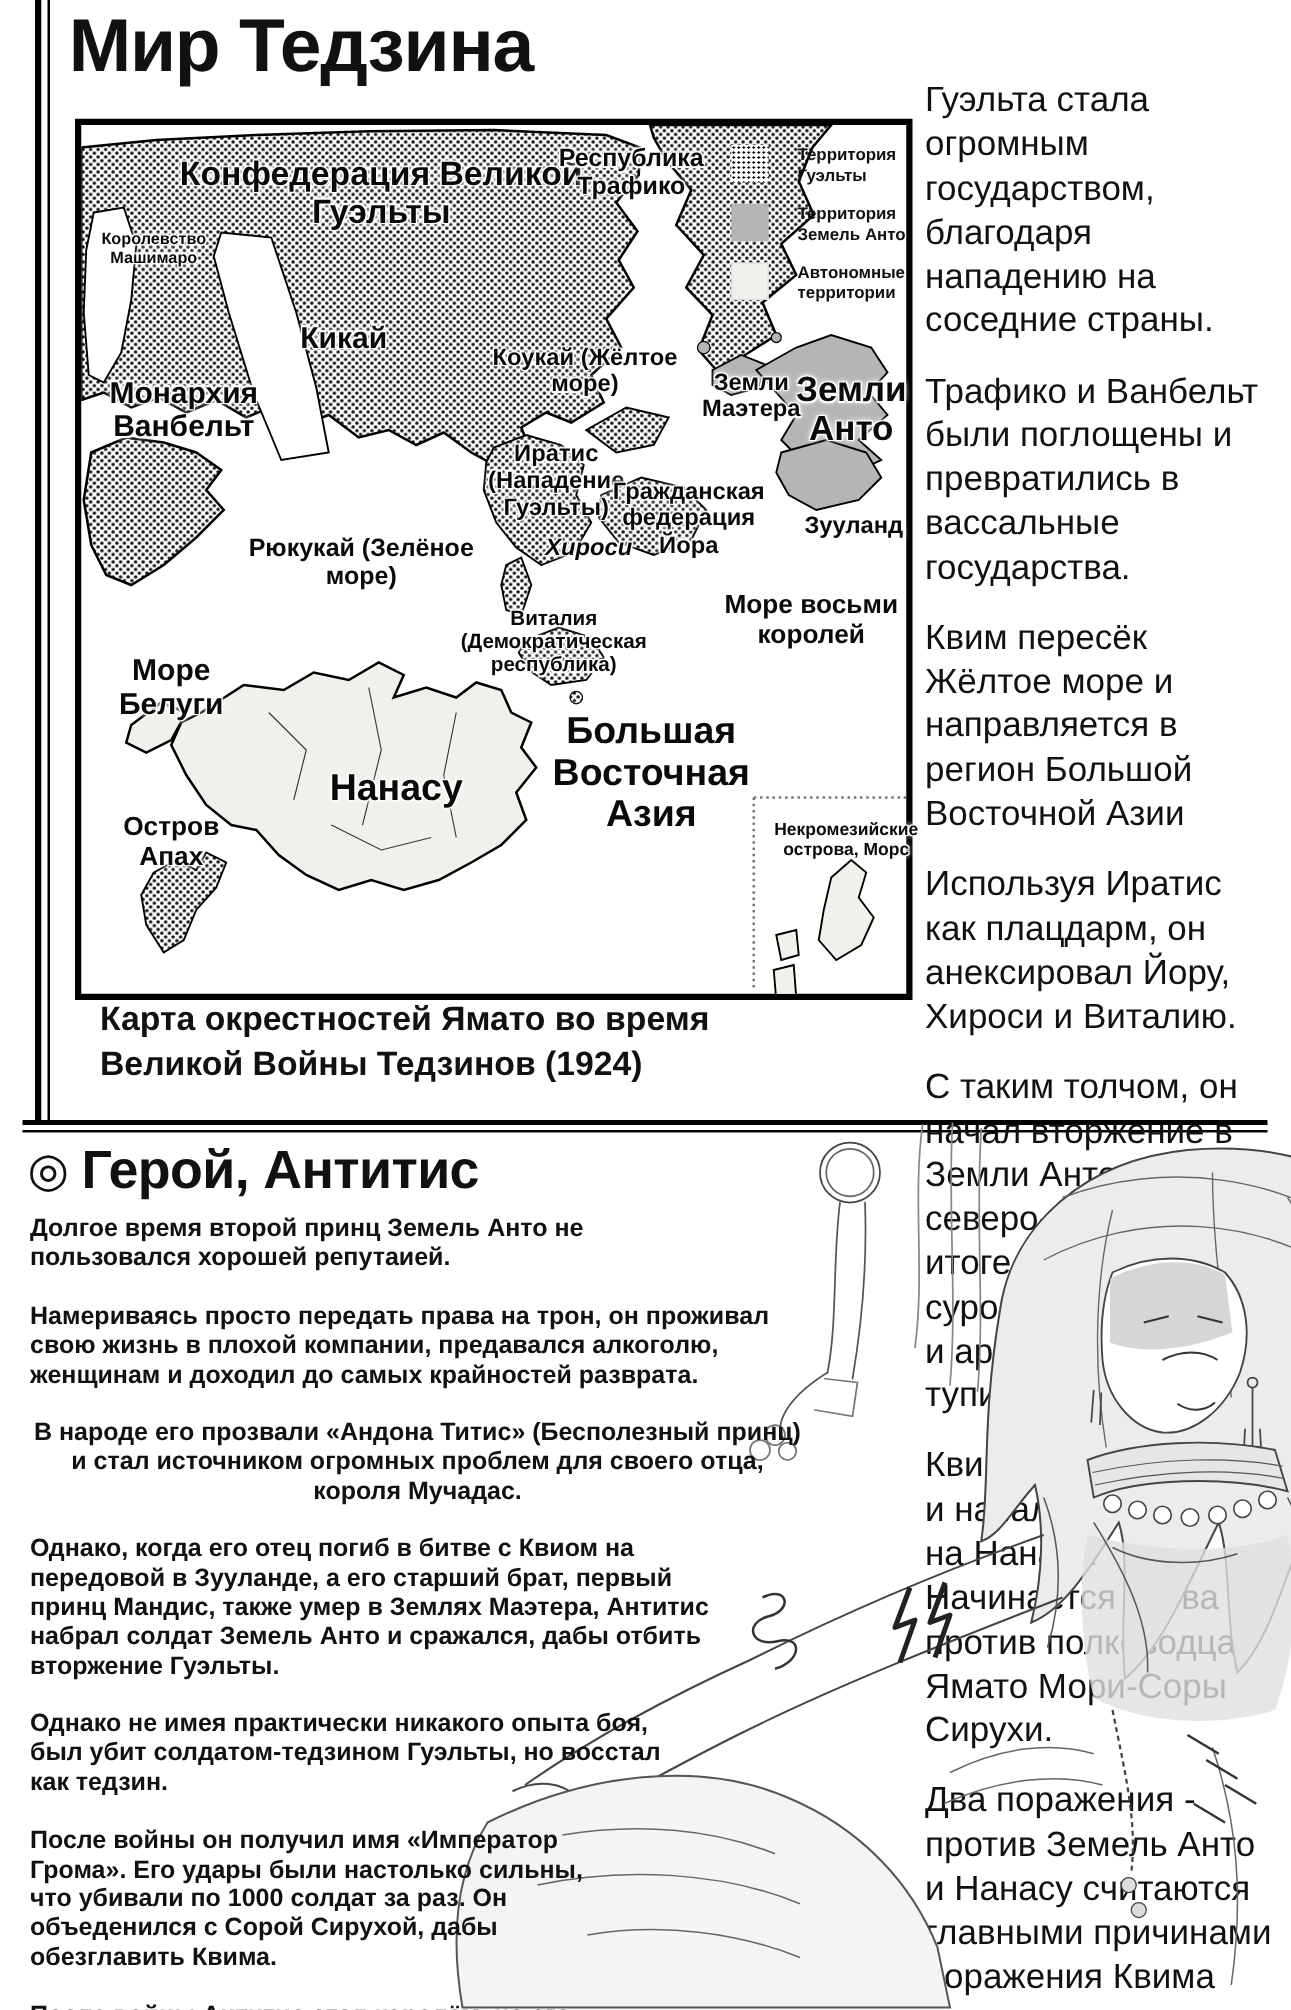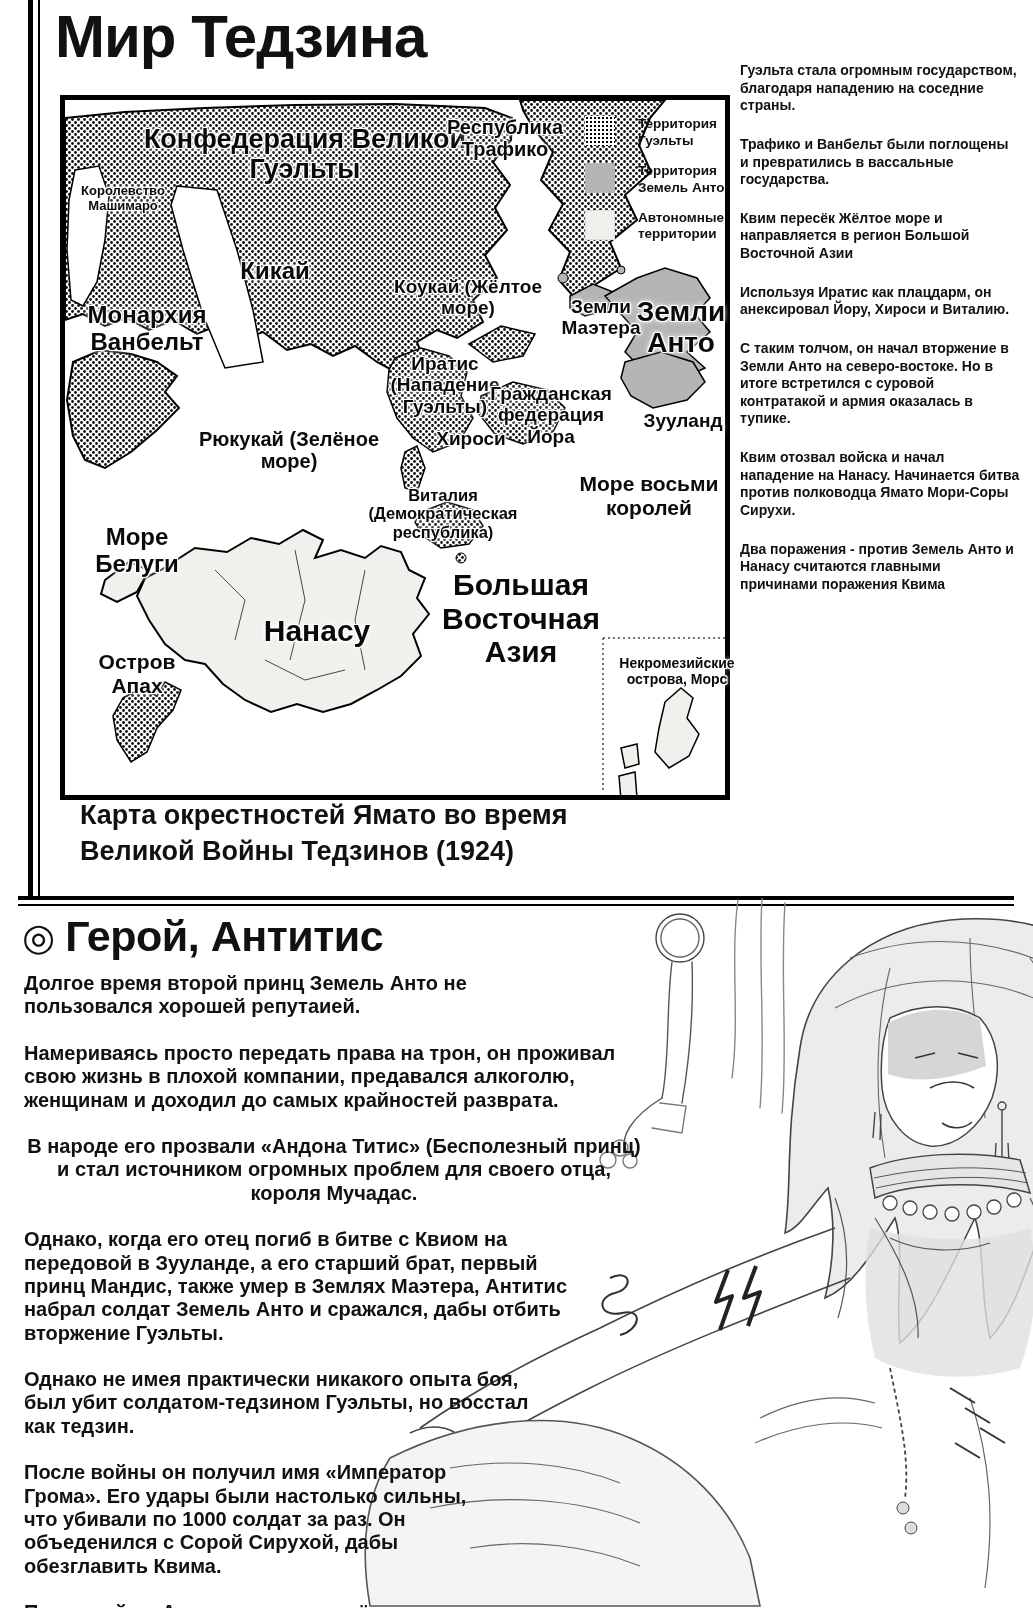--- a/index.html
+++ b/index.html
@@ -21,21 +21,21 @@
   .legend-row{display:flex;align-items:flex-start;gap:23px;}
   .swatch{width:30px;height:30px;flex:0 0 30px;}
   .swatch-dots{background-color:#fff;background-image:radial-gradient(#000 34%,transparent 38%);background-size:4px 4px;}
   .swatch-gray{background:#b5b5b5;}
   .swatch-light{background:#f0f0ec;border:1px solid #ddd;box-sizing:border-box;}
   .legend-label{font-size:13.5px;font-weight:bold;line-height:1.25;}
   
   .map-caption{position:absolute;left:80px;top:798px;width:620px;font-size:27px;font-weight:bold;line-height:1.33;white-space:pre-line;}
   
   .right-col{position:absolute;left:740px;top:62px;width:293px;}
-  .right-col p{margin:0 12px 21px 0;font-size:14px;font-weight:bold;line-height:1.26;}
+  .right-col p{margin:0 12px 21px 0;font-size:28px;font-weight:normal;line-height:1.26;}
   
   .hero-heading{position:absolute;left:22px;top:912px;display:flex;align-items:center;gap:10px;}
   .hero-heading .circ{font-size:38px;font-weight:bold;line-height:1;}
   .hero-heading .txt{font-size:43px;font-weight:bold;letter-spacing:-0.5px;}
   .hero-text{position:absolute;left:24px;top:972px;width:632px;}
   .hero-text p{margin:0 0 23px 0;font-size:20px;font-weight:bold;line-height:1.17;}
   .illus{position:absolute;left:330px;top:898px;width:703px;height:710px;}
 </style>
 </head>
 <body>
@@ -131,21 +131,21 @@
     <div class="map-label" style="left:240px;top:24px;width:382px;font-size:27px;">Конфедерация Великой Гуэльты</div>
     <div class="map-label" style="left:440px;top:16px;width:160px;font-size:20px;">Республика Трафико</div>
     <div class="map-label" style="left:58px;top:84px;width:120px;font-size:13px;">Королевство Машимаро</div>
     <div class="map-label" style="left:172px;top:158px;width:120px;font-size:24px;margin-left:38px;">Кикай</div>
     <div class="map-label" style="left:82px;top:202px;width:160px;font-size:24px;">Монархия Ванбельт</div>
     <div class="map-label" style="left:403px;top:176px;width:170px;font-size:19px;">Коукай (Жёлтое море)</div>
     <div class="map-label" style="left:536px;top:196px;width:110px;font-size:19px;">Земли Маэтера</div>
     <div class="map-label" style="left:616px;top:196px;width:100px;font-size:28px;">Земли Анто</div>
     <div class="map-label" style="left:380px;top:253px;width:130px;font-size:19px;">Иратис (Нападение Гуэльты)</div>
     <div class="map-label" style="left:486px;top:283px;width:150px;font-size:19px;">Гражданская федерация Йора</div>
-    <div class="map-label" style="left:406px;top:328px;width:115px;font-size:19px;">Хироси</div>
+    <div class="map-label" style="left:406px;top:328px;width:115px;font-size:19px;font-style:italic;">Хироси</div>
     <div class="map-label" style="left:618px;top:310px;width:120px;font-size:19px;">Зууланд</div>
     <div class="map-label" style="left:224px;top:328px;width:200px;font-size:20px;">Рюкукай (Зелёное море)</div>
     <div class="map-label" style="left:378px;top:386px;width:180px;font-size:16.5px;">Виталия (Демократическая республика)</div>
     <div class="map-label" style="left:584px;top:372px;width:160px;font-size:21px;">Море восьми королей</div>
     <div class="map-label" style="left:72px;top:424px;width:110px;font-size:24px;">Море Белуги</div>
     <div class="map-label" style="left:252px;top:514px;width:150px;font-size:30px;">Нанасу</div>
     <div class="map-label" style="left:456px;top:468px;width:200px;font-size:30px;text-align:center;">Большая Восточная Азия</div>
     <div class="map-label" style="left:72px;top:550px;width:110px;font-size:21px;">Остров Апах</div>
     <div class="map-label" style="left:612px;top:556px;width:135px;font-size:14px;">Некромезийские острова, Морс</div>
   </div>

